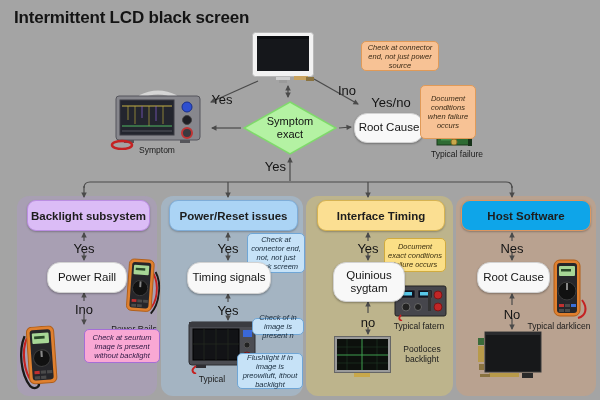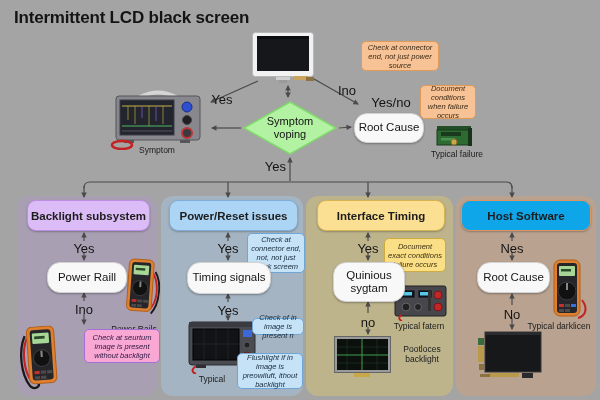--- a/index.html
+++ b/index.html
@@ -115,26 +115,26 @@
       <rect x="70" y="52" width="10" height="3" fill="#55555a"></rect>
       <ellipse cx="12" cy="57" rx="10" ry="4" fill="none" stroke="#c42222" stroke-width="2.5"></ellipse>
     </svg>
   </div>
   <div class="abs cap" style="left:122px;top:146px;width:70px;">Symptom</div>
 
   <div class="abs" style="left:243px;top:101px;width:94px;height:54px;z-index:4;">
     <svg viewBox="0 0 94 54" width="94" height="54">
       <polygon points="47,1 93,27 47,53 1,27" fill="#b4f2a3" stroke="#7fd96b" stroke-width="1.5"></polygon>
     </svg>
-    <div class="abs" style="left:17px;top:13px;width:60px;height:28px;display:flex;align-items:center;justify-content:center;font-size:11px;color:#111;text-align:center;line-height:1.15;">Symptom voping</div>
+    <div class="abs" style="left:17px;top:13px;width:60px;height:28px;display:flex;align-items:center;justify-content:center;font-size:11px;color:#111;text-align:center;line-height:1.15;">Symptom exact</div>
   </div>
 
   <div class="abs node" style="left:354px;top:113px;width:68px;height:28px;">Root Cause</div>
 
-  <div class="abs note note-orange" style="left:420px;top:85px;width:56px;height:34px;">Document conditions when failure occurs</div>
+  <div class="abs note note-orange" style="left:420px;top:85px;width:56px;height:54px;">Document conditions when failure occurs</div>
 
   <div class="abs dev" style="left:432px;top:122px;width:44px;height:30px;">
     <svg viewBox="0 0 44 30" width="44" height="30">
       <rect x="5" y="4" width="34" height="6" fill="#224d26"></rect>
       <rect x="5" y="8" width="34" height="15" fill="#2e6b33" stroke="#1a3a1d"></rect>
       <rect x="9" y="10" width="20" height="4" fill="#1a3a1d"></rect>
       <rect x="9" y="16" width="14" height="2.5" fill="#49934f"></rect>
       <circle cx="22" cy="20" r="3" fill="#c9a84a" stroke="#8a6f2a"></circle>
       <rect x="36" y="6" width="4" height="18" fill="#17331a"></rect>
     </svg>

